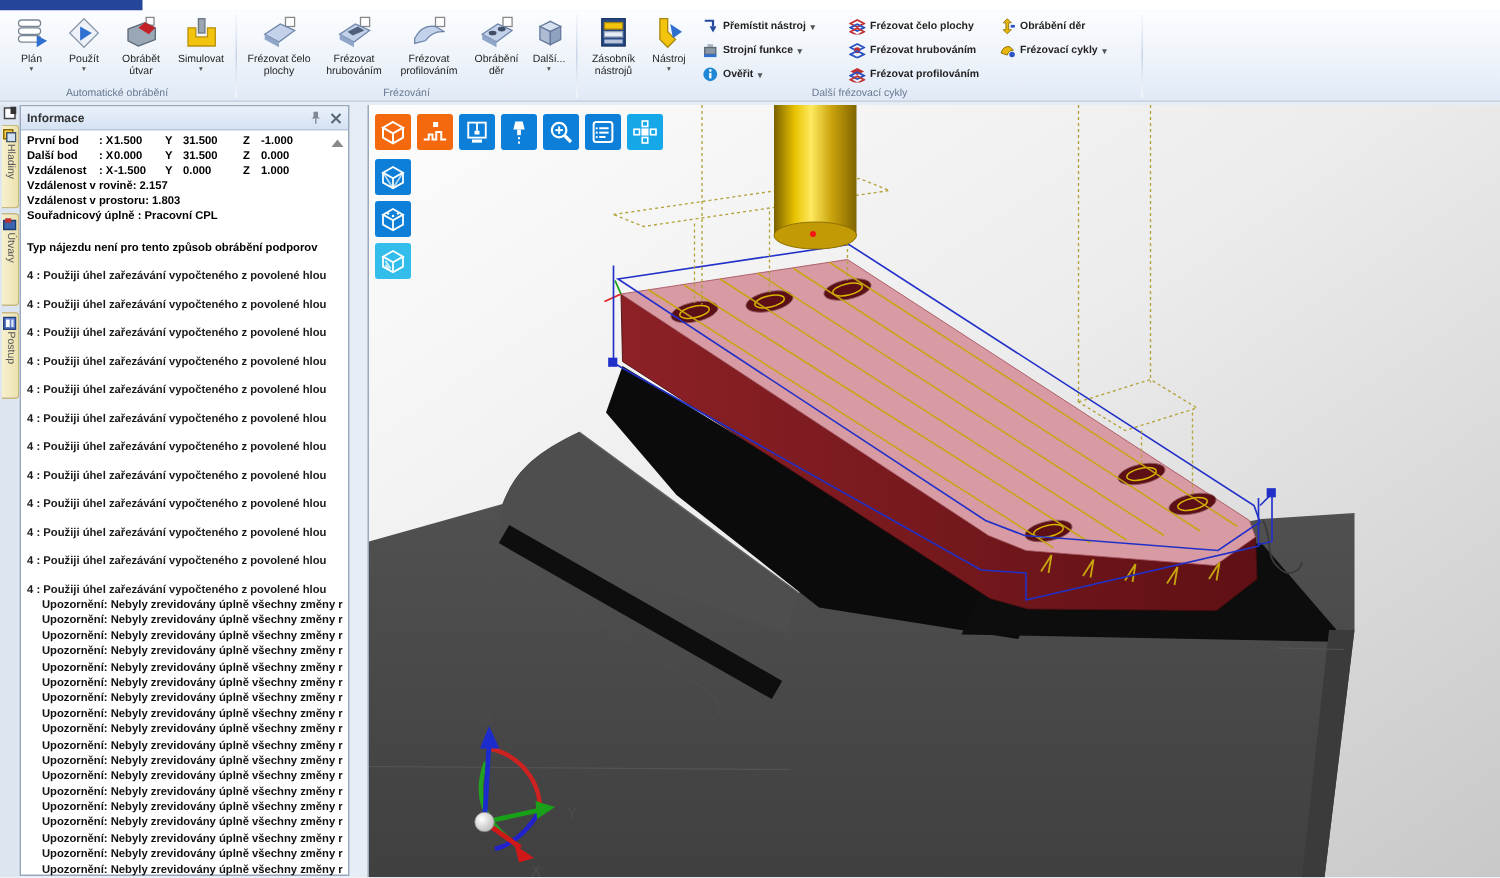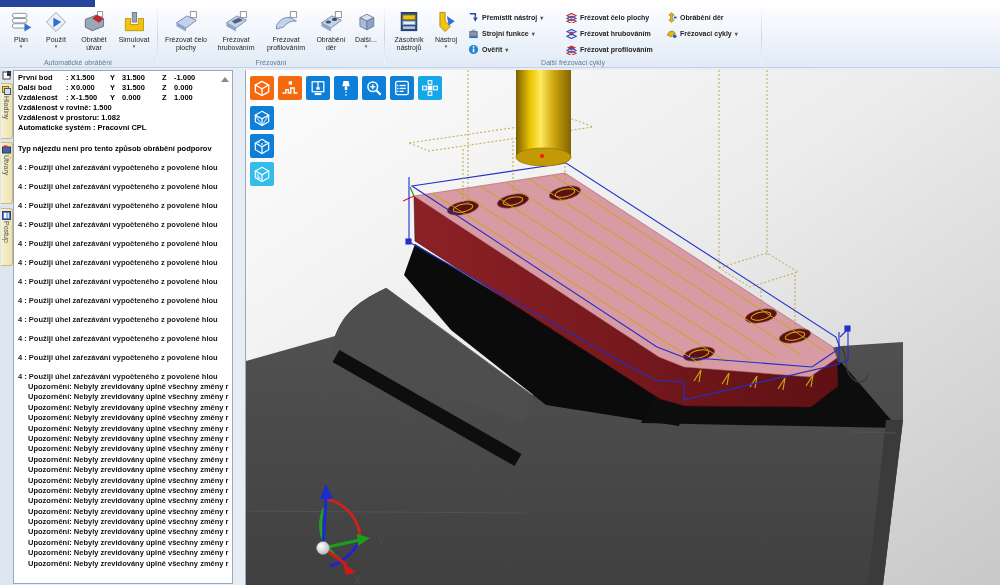--- a/index.html
+++ b/index.html
@@ -272,20 +272,31 @@
       <svg viewBox="0 0 9 9">
           <rect x="0.5" y="0.5" width="8" height="8" fill="#5a79c8" stroke="#24407e"></rect>
           <rect x="2" y="2" width="2.5" height="5" fill="#fff"></rect>
           <rect x="5.5" y="2" width="1.5" height="5" fill="#dce4f6"></rect>
         </svg>
       <span class="vtxt">Postup</span>
     </div>
   </div>
 
   <div class="info-panel">
+    <div class="ip-title">
+      <span>Informace</span>
+      <span class="sp"></span>
+      <svg width="9" height="9" style="margin-right:5px;">
+          <path d="M3,0.5 h3 v3.5 l1.5,1 h-6 l1.5,-1 Z" fill="#7d8796"></path>
+          <rect x="4.1" y="5" width="0.9" height="3.5" fill="#7d8796"></rect>
+        </svg>
+      <svg width="8" height="8">
+          <path d="M1,1 L7,7 M7,1 L1,7" stroke="#5a6675" stroke-width="1.4"></path>
+        </svg>
+    </div>
     <div class="ip-body">
       <div class="mrow">
         <span>První bod</span>
           <span class="tok">: X</span>
           <span class="num">1.500</span>
           <span class="num">Y</span>
           <span class="num">31.500</span>
           <span class="num">Z</span>
           <span class="num">-1.000</span>
       </div>
@@ -300,23 +311,23 @@
       </div>
       <div class="mrow">
         <span>Vzdálenost</span>
           <span class="tok">: X</span>
           <span class="num">-1.500</span>
           <span class="num">Y</span>
           <span class="num">0.000</span>
           <span class="num">Z</span>
           <span class="num">1.000</span>
       </div>
-      <div class="pline">Vzdálenost v rovině:  1.500</div>
-      <div class="pline">Vzdálenost v prostoru:  1.082</div>
-      <div class="pline">Automatické systém : Pracovní CPL</div>
+      <div class="pline">Vzdálenost v rovině:  2.157</div>
+      <div class="pline">Vzdálenost v prostoru:  1.803</div>
+      <div class="pline">Souřadnicový úplně : Pracovní CPL</div>
       <div class="warn">Typ nájezdu není pro tento způsob obrábění podporov</div>
       <div class="angle-list">
           <div class="li">4 : Použiji úhel zařezávání vypočteného z povolené hlou</div>
           <div class="li">4 : Použiji úhel zařezávání vypočteného z povolené hlou</div>
           <div class="li">4 : Použiji úhel zařezávání vypočteného z povolené hlou</div>
           <div class="li">4 : Použiji úhel zařezávání vypočteného z povolené hlou</div>
           <div class="li">4 : Použiji úhel zařezávání vypočteného z povolené hlou</div>
           <div class="li">4 : Použiji úhel zařezávání vypočteného z povolené hlou</div>
           <div class="li">4 : Použiji úhel zařezávání vypočteného z povolené hlou</div>
           <div class="li">4 : Použiji úhel zařezávání vypočteného z povolené hlou</div>

